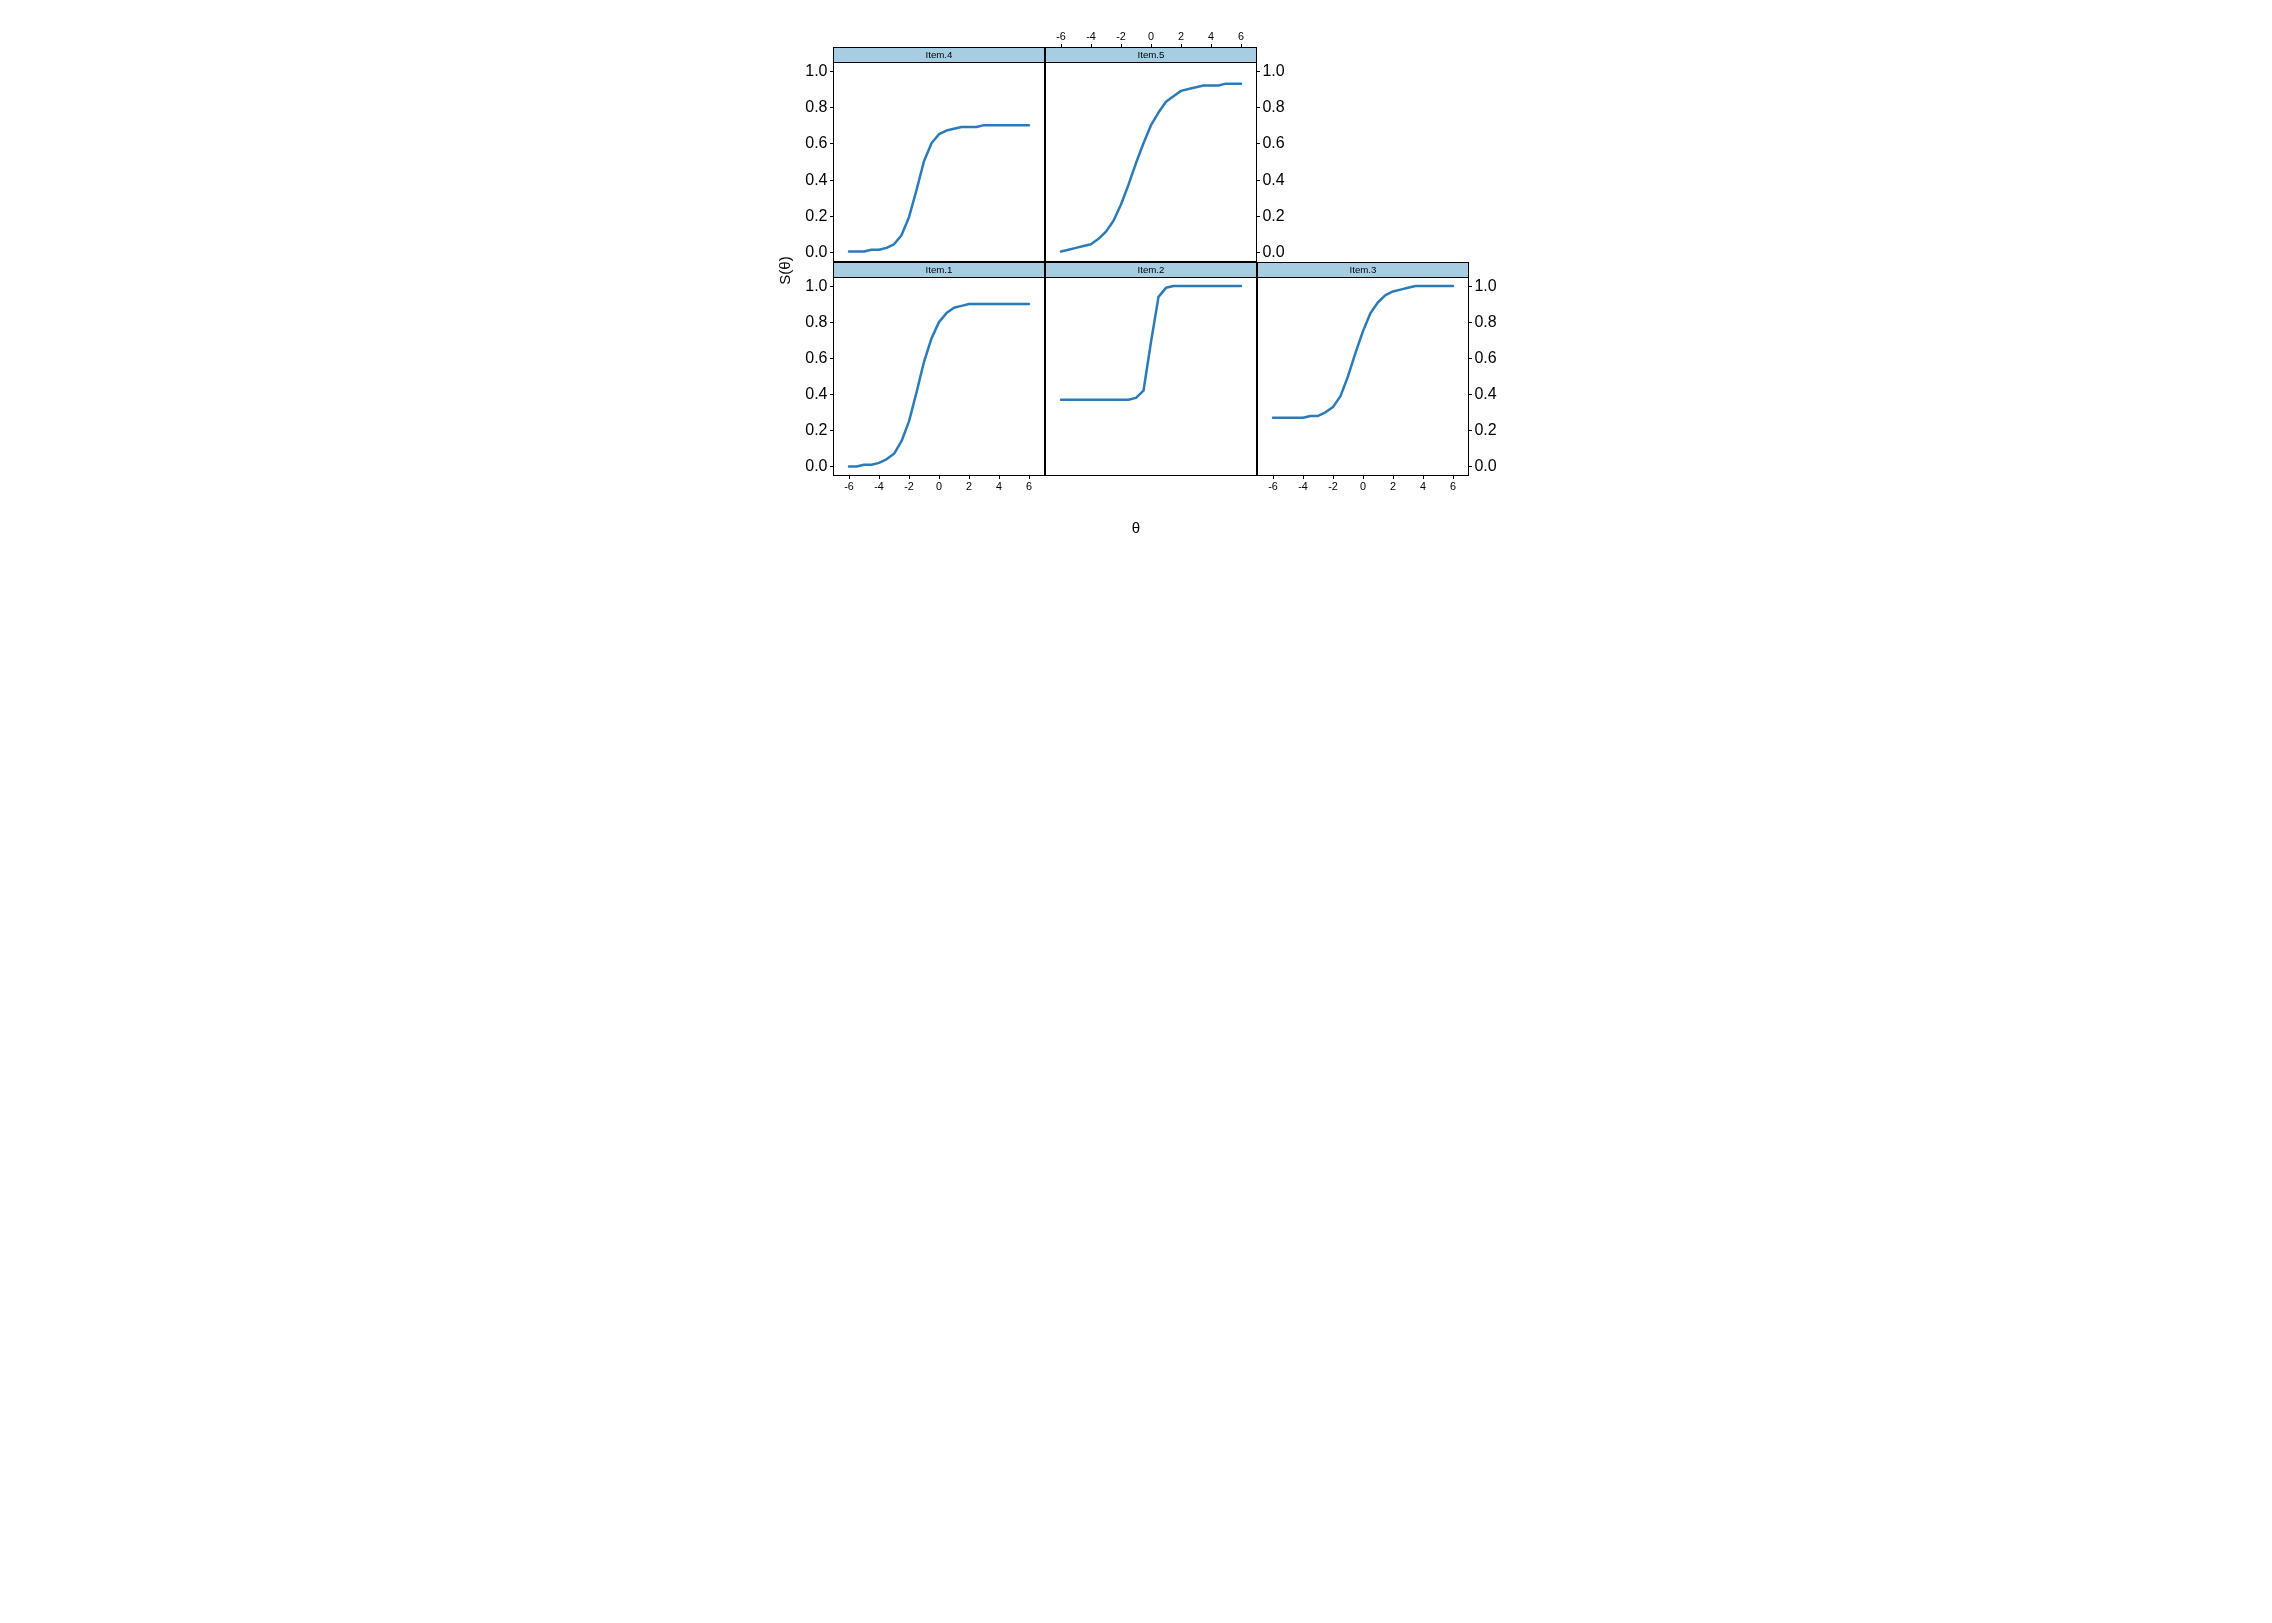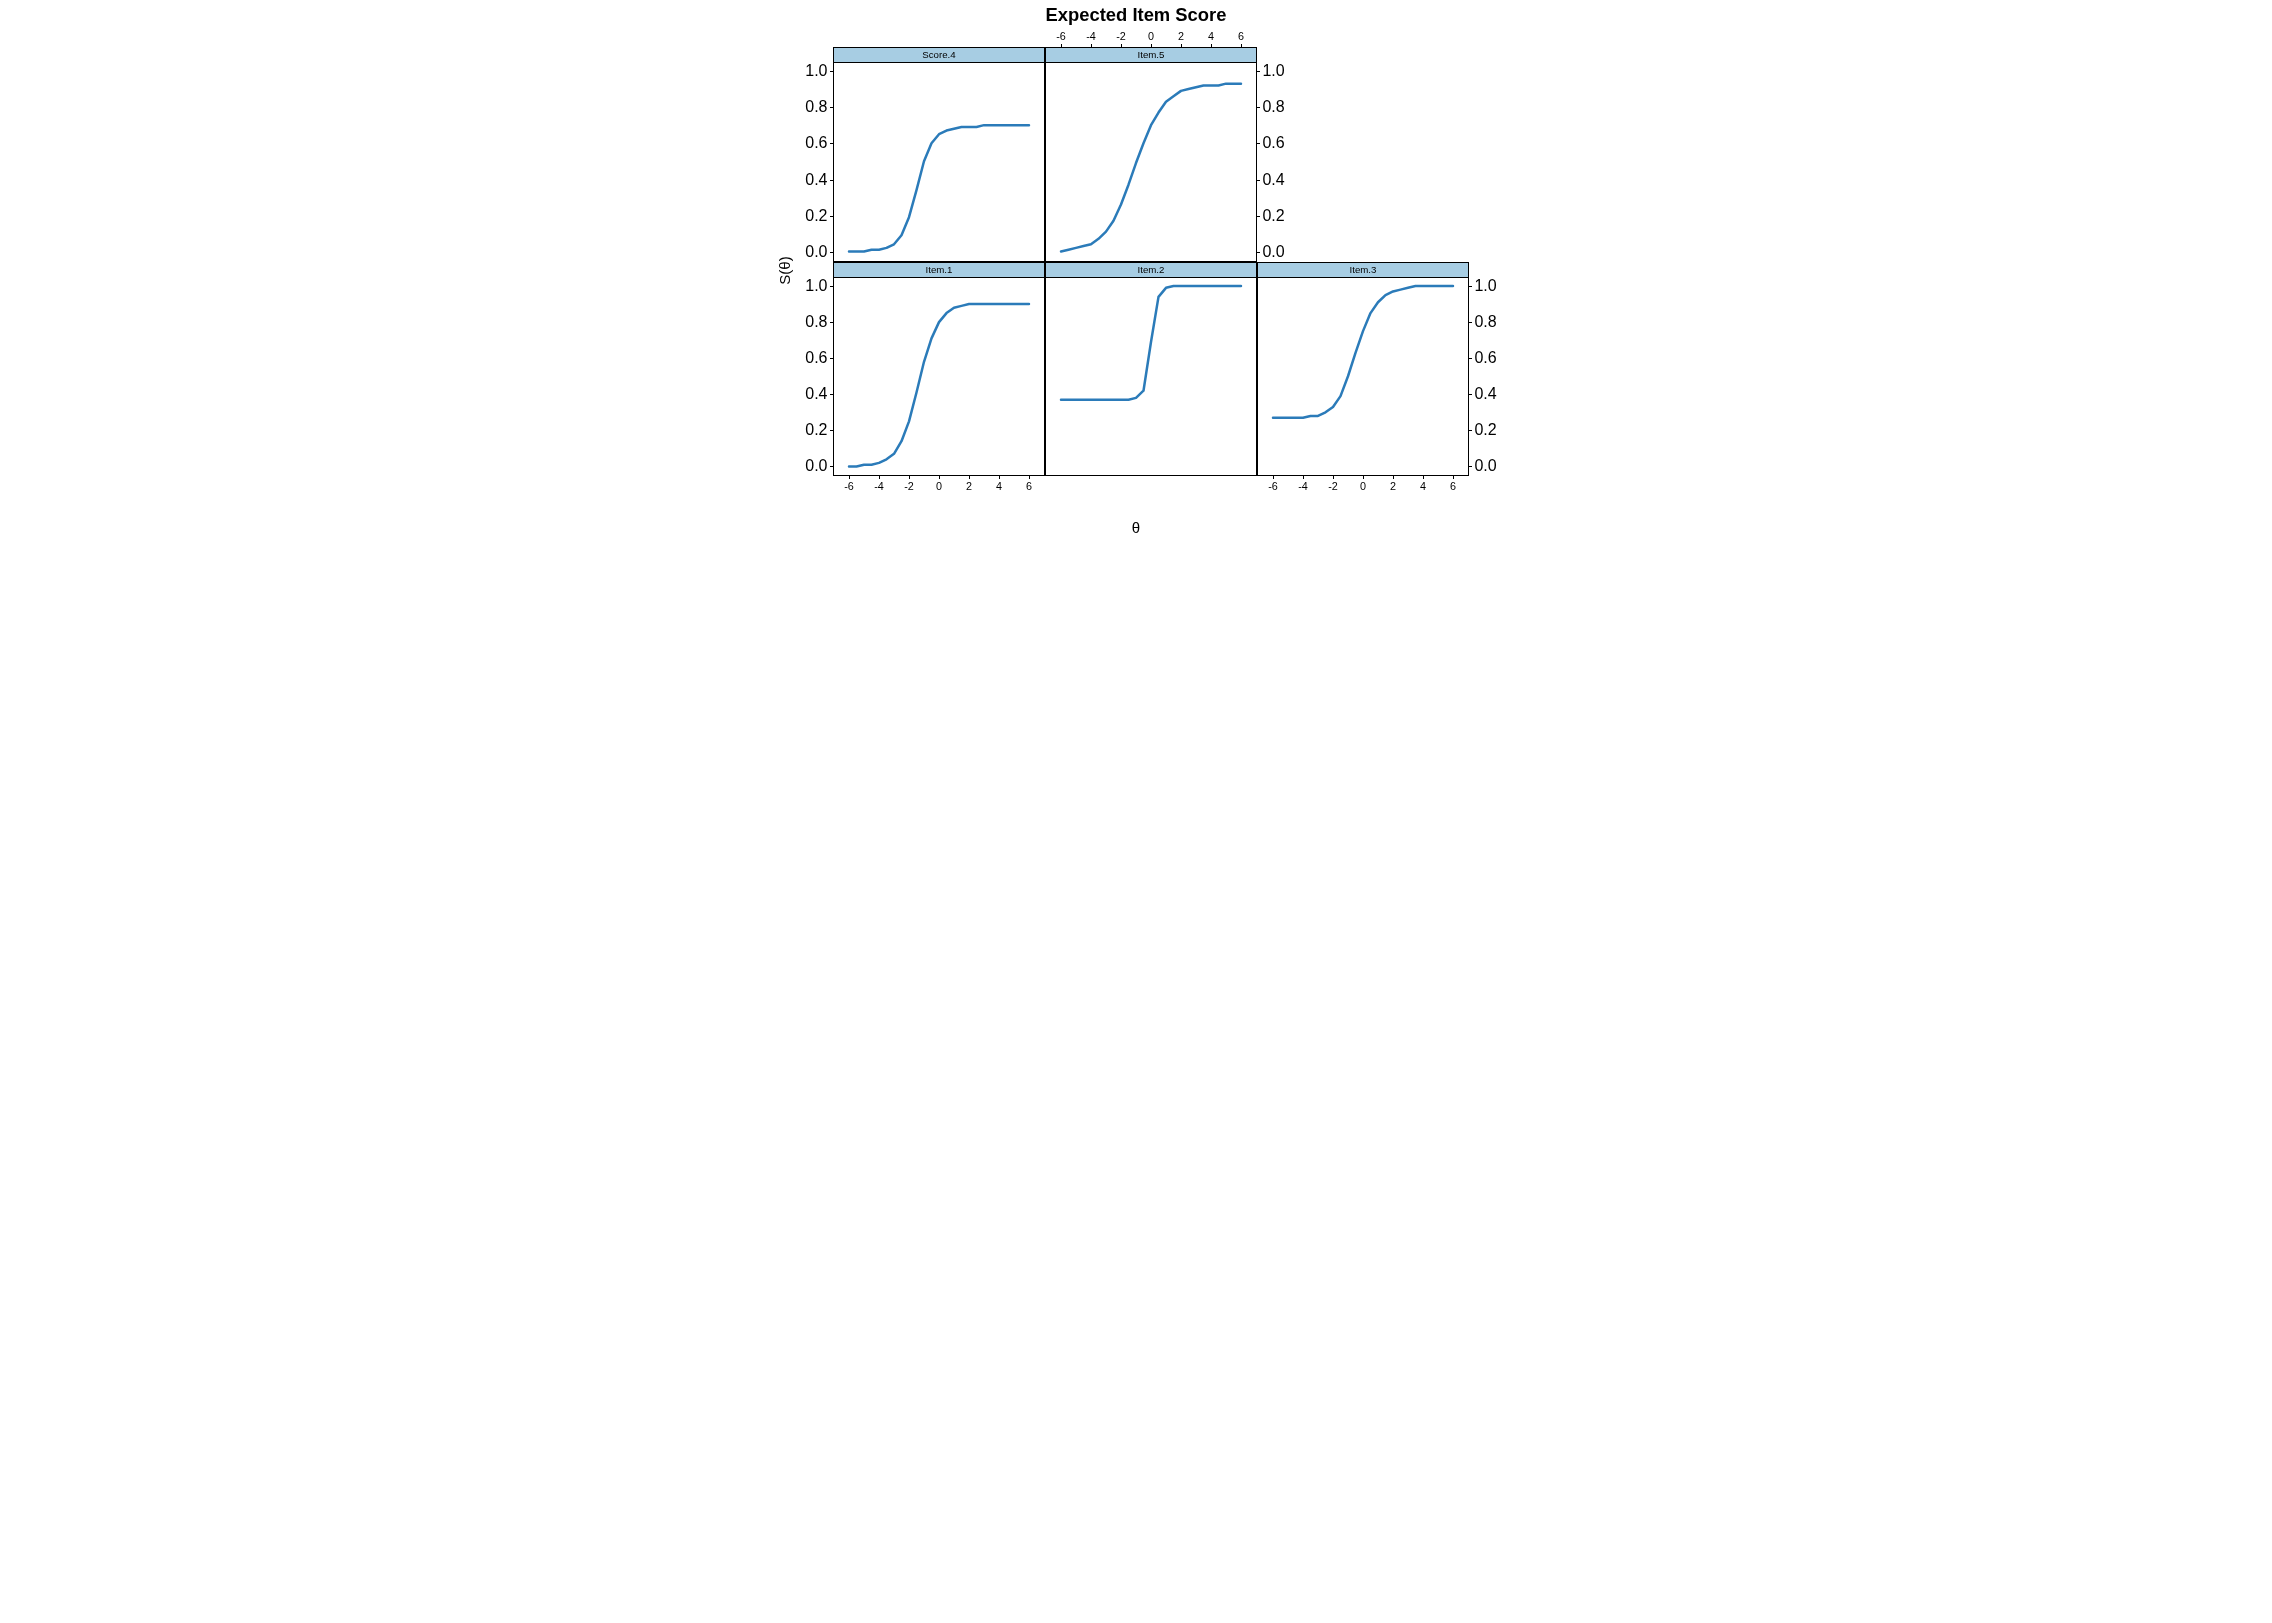--- a/index.html
+++ b/index.html
@@ -124,34 +124,33 @@
     font-size: 16px;
     transform: translateY(-50%);
     text-align: right;
   }
 </style>
 </head>
 <body>
 
 <div class="wrap">
 
-  <div class="title">Expected Item Score</div>
 
   <div class="ylab">
     <span>S(θ)</span>
   </div>
 
   <div class="xlab">θ</div>
 
   <div class="trellis">
 
     <div class="row top">
 
       <div class="panel c0">
-        <div class="strip">Score.4</div>
+        <div class="strip">Item.4</div>
         <div class="plot">
           <svg class="curve" viewBox="0 0 1000 1000" preserveAspectRatio="none">
               <path d="M71.43 954.55 L107.14 954.55 L142.86 954.55 L178.57 945.45 L214.29 945.45 L250.00 936.36 L285.71 918.18 L321.43 872.73 L357.14 781.82 L392.86 645.45 L428.57 500.00 L464.29 409.09 L500.00 363.64 L535.71 345.45 L571.43 336.36 L607.14 327.27 L642.86 327.27 L678.57 327.27 L714.29 318.18 L750.00 318.18 L785.71 318.18 L821.43 318.18 L857.14 318.18 L892.86 318.18 L928.57 318.18 " class="line" vector-effect="non-scaling-stroke"></path>
             </svg>
         </div>
         <div class="ticks" style="top: 14px; height: 199px; left: -32px; width: 32px;">
             <div class="tick-y" style="right: 0px; top: 95.4545%;"></div>
             <div class="tick-label-y" style="right: 6.5px; top: 95.4545%;">0.0</div>
             <div class="tick-y" style="right: 0px; top: 77.2727%;"></div>
             <div class="tick-label-y" style="right: 6.5px; top: 77.2727%;">0.2</div>

